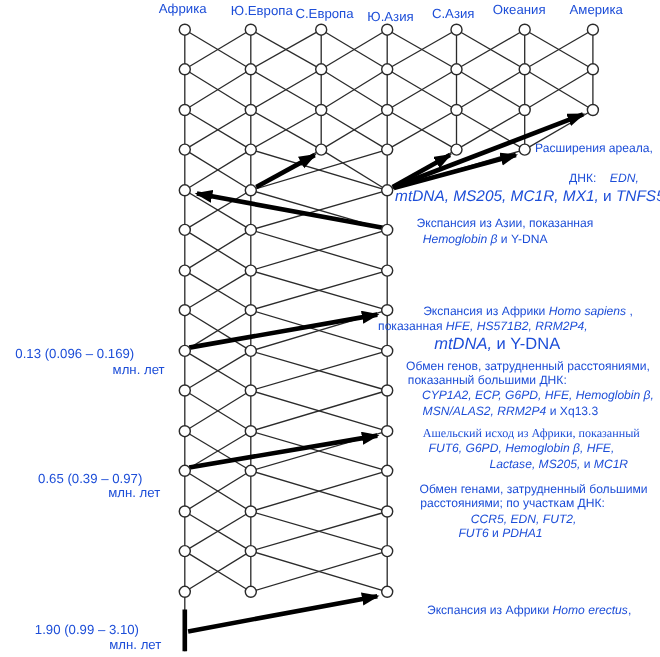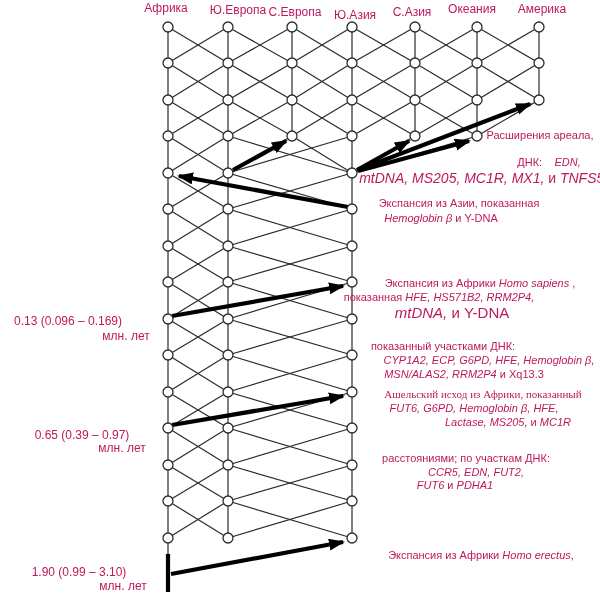--- a/index.html
+++ b/index.html
@@ -4,21 +4,21 @@
 <style>
   html,body{margin:0;padding:0;background:#fff;}
   .stage{position:relative;width:600px;height:597px;background:#fff;
          font-family:"Liberation Sans",sans-serif;color:#111;overflow:hidden;}
   .stage svg{position:absolute;left:0;top:0;}
   .e{stroke:#2b2b2b;stroke-width:1.2;fill:none;}
   .a{stroke:#000;stroke-width:4.2;fill:none;}
   .n{fill:#fff;stroke:#2b2b2b;stroke-width:1.3;}
   #overlay{position:absolute;left:0;top:0;width:100%;height:100%;}
   .txt{position:absolute;transform:translateX(-50%);white-space:nowrap;
-       text-align:center;line-height:1.15;color:#be185d;}
+       text-align:center;line-height:1.15;color:#1d4ed8;}
   .txt .i{font-style:italic;}
 </style>
 </head>
 <body>
 
 <div class="stage">
   <svg id="trellis-svg" width="600" height="597" viewBox="0 0 600 597" xmlns="http://www.w3.org/2000/svg">
     <defs>
       <marker id="ah" markerUnits="userSpaceOnUse" markerWidth="18" markerHeight="14" refX="14" refY="6" orient="auto">
         <path d="M0,0 L16,6 L0,12 Z" fill="#000"></path>
@@ -246,26 +246,28 @@
       <div class="txt" style="left: 472px; top: 3px; font-size: 12px;"><span>Океания</span></div>
       <div class="txt" style="left: 542px; top: 3px; font-size: 12px;"><span>Америка</span></div>
       <div class="txt" style="left: 540px; top: 129px; font-size: 11px;"><span>Расширения ареала,</span></div>
       <div class="txt" style="left: 549px; top: 156px; font-size: 11px;"><span>ДНК:</span><span>&nbsp;&nbsp;&nbsp;&nbsp;</span><span class="i">EDN,</span></div>
       <div class="txt" style="left: 466px; top: 170px; font-size: 14px; margin-left: 20px;"><span class="i">mtDNA, MS205, MC1R, MX1,</span><span> и </span><span class="i">TNFS5F</span></div>
       <div class="txt" style="left: 459px; top: 197px; font-size: 11px;"><span>Экспансия из Азии, показанная</span></div>
       <div class="txt" style="left: 441px; top: 212px; font-size: 11px;"><span class="i">Hemoglobin β</span><span> и Y-DNA</span></div>
       <div class="txt" style="left: 480px; top: 277px; font-size: 11px;"><span>Экспансия из Африки </span><span class="i">Homo sapiens</span><span> ,</span></div>
       <div class="txt" style="left: 439px; top: 291px; font-size: 11px;"><span>показанная </span><span class="i">HFE, HS571B2, RRM2P4,</span></div>
       <div class="txt" style="left: 452px; top: 304px; font-size: 15px;"><span class="i">mtDNA,</span><span> и Y-DNA</span></div>
-      <div class="txt" style="left: 443px; top: 340px; font-size: 11px;"><span>показанный участками ДНК:</span></div>
+      <div class="txt" style="left: 480px; top: 327px; font-size: 11px;"><span>Обмен генов, затрудненный расстояниями,</span></div>
+      <div class="txt" style="left: 443px; top: 340px; font-size: 11px;"><span>показанный большими ДНК:</span></div>
       <div class="txt" style="left: 489px; top: 354px; font-size: 11px;"><span class="i">CYP1A2, ECP, G6PD, HFE, Hemoglobin β,</span></div>
       <div class="txt" style="left: 464px; top: 368px; font-size: 11px;"><span class="i">MSN/ALAS2, RRM2P4</span><span> и Xq13.3</span></div>
       <div class="txt" style="left: 483px; top: 388px; font-size: 11px; font-family: Liberation Serif, serif;"><span>Ашельский исход из Африки,  показанный</span></div>
       <div class="txt" style="left: 474px; top: 402px; font-size: 11px;"><span class="i">FUT6, G6PD, Hemoglobin β, HFE,</span></div>
       <div class="txt" style="left: 467px; top: 416px; font-size: 11px; margin-left: 41px;"><span class="i">Lactase, MS205,</span><span> и </span><span class="i">MC1R</span></div>
+      <div class="txt" style="left: 485px; top: 439px; font-size: 11px;"><span>Обмен генами, затрудненный большими</span></div>
       <div class="txt" style="left: 466px; top: 452px; font-size: 11px;"><span>расстояниями; по участкам ДНК:</span></div>
       <div class="txt" style="left: 476px; top: 466px; font-size: 11px;"><span class="i">CCR5, EDN, FUT2,</span></div>
       <div class="txt" style="left: 455px; top: 479px; font-size: 11px;"><span class="i">FUT6</span><span> и </span><span class="i">PDHA1</span></div>
       <div class="txt" style="left: 481px; top: 549px; font-size: 11px;"><span>Экспансия из Африки </span><span class="i">Homo erectus</span><span>,</span></div>
       <div class="txt" style="left: 68px; top: 315px; font-size: 12px;"><span>0.13 (0.096 – 0.169)</span></div>
       <div class="txt" style="left: 126px; top: 330px; font-size: 12px;"><span>млн. лет</span></div>
       <div class="txt" style="left: 82px; top: 429px; font-size: 12px;"><span>0.65 (0.39 – 0.97)</span></div>
       <div class="txt" style="left: 122px; top: 442px; font-size: 12px;"><span>млн. лет</span></div>
       <div class="txt" style="left: 79px; top: 566px; font-size: 12px;"><span>1.90 (0.99 – 3.10)</span></div>
       <div class="txt" style="left: 123px; top: 580px; font-size: 12px;"><span>млн. лет</span></div>

